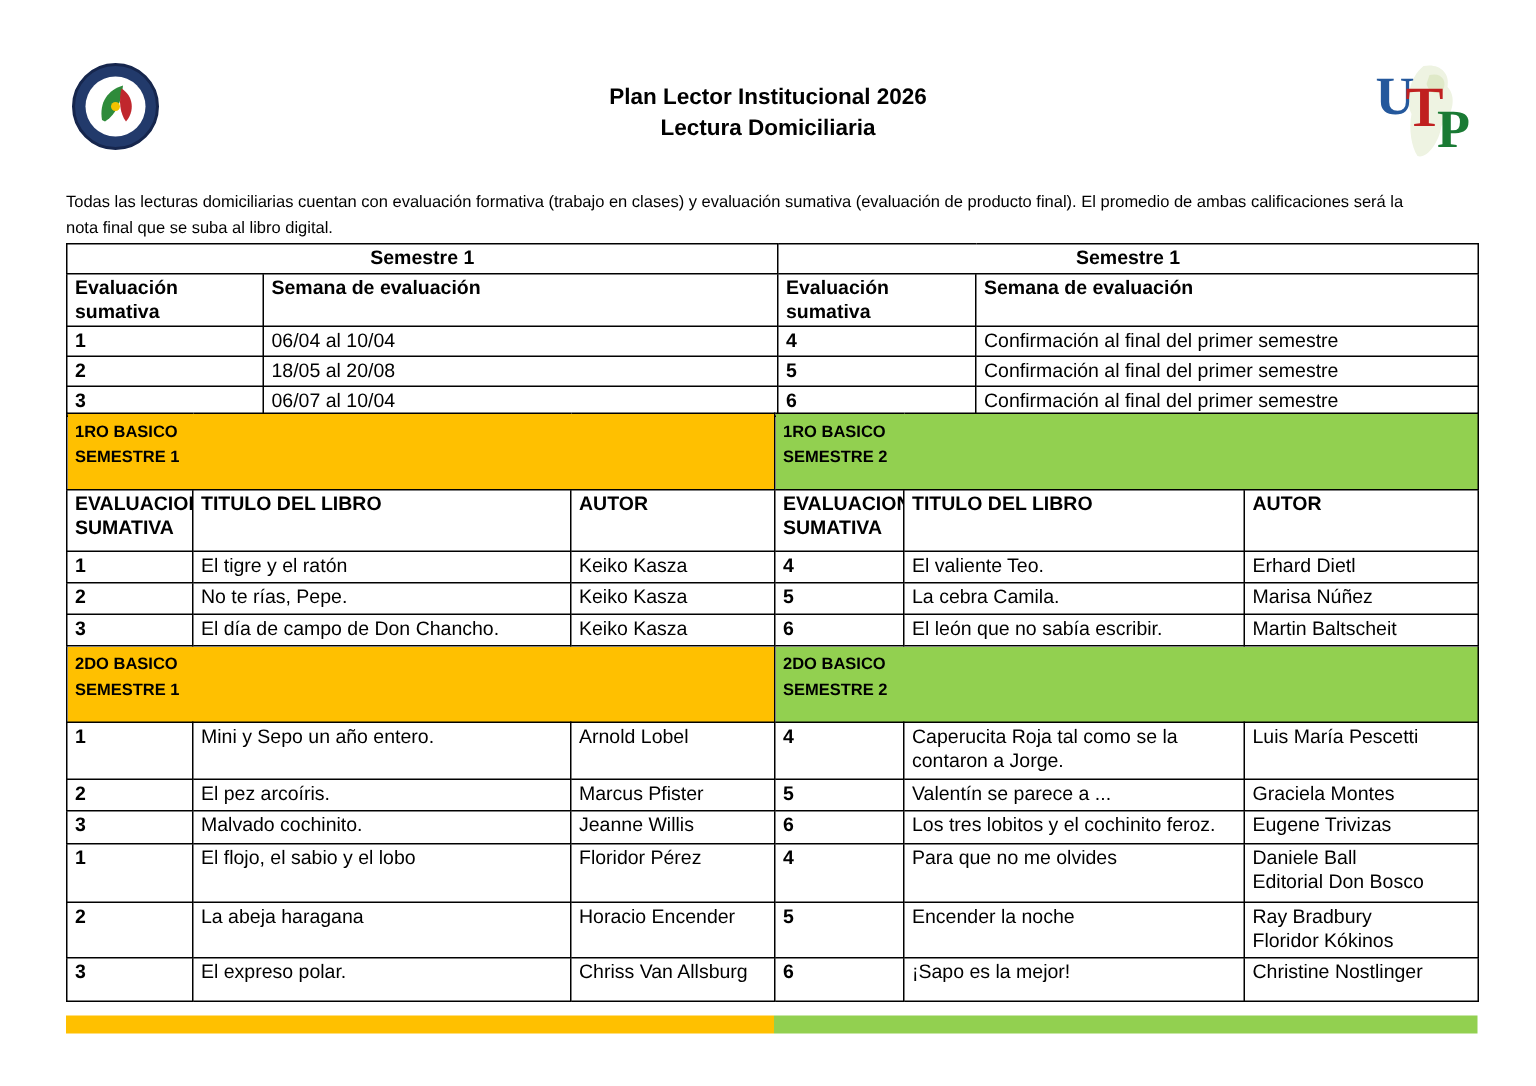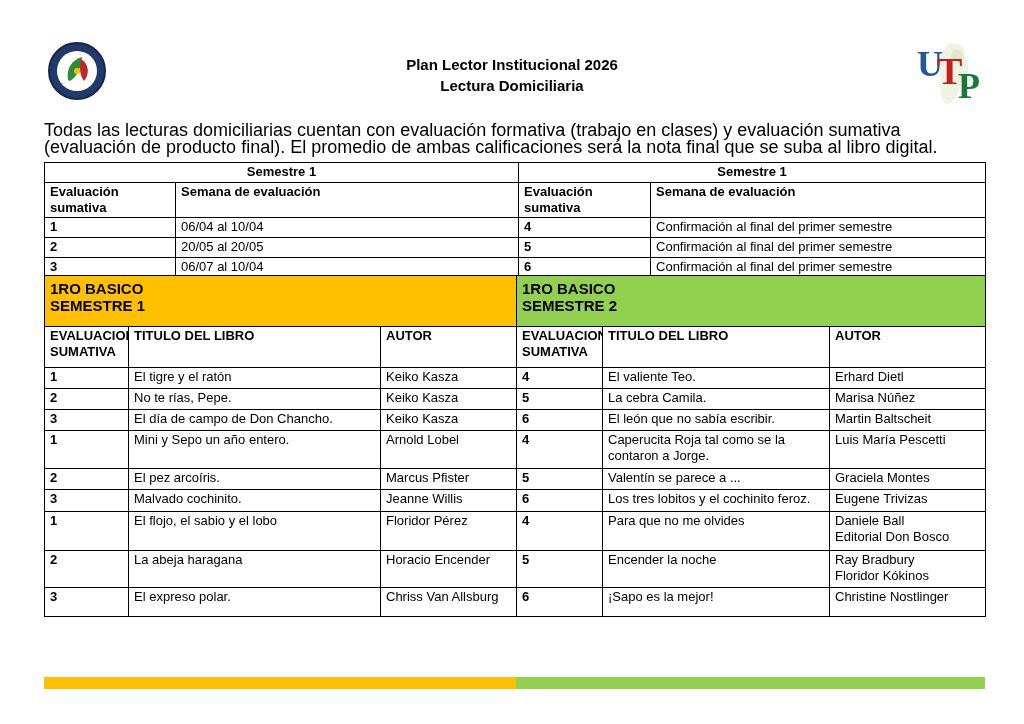--- a/index.html
+++ b/index.html
@@ -6,39 +6,39 @@
   body{width:1024px;height:724px;font-family:"Liberation Sans",sans-serif;color:#000;}
   .page{position:relative;width:1024px;height:724px;overflow:hidden;background:#fff;border-radius:11px;}
 
   
   .titles{position:absolute;left:0;top:54px;width:1024px;text-align:center;}
   .titles .t1,.titles .t2{font-weight:700;font-size:15px;line-height:21px;}
   .logo-school{position:absolute;left:48px;top:42px;width:58px;height:58px;}
   .logo-utp{position:absolute;left:915px;top:40px;width:75px;height:72px;}
 
   
-  .intro{position:absolute;left:44px;top:104px;width:908px;font-size:18px;line-height:17px;}
+  .intro{position:absolute;left:44px;top:116px;width:908px;font-size:11px;line-height:17px;}
 
   
   table{border-collapse:collapse;table-layout:fixed;font-size:13px;}
   td,th{border:1px solid #000;padding:1px 5px;vertical-align:top;text-align:left;line-height:16px;overflow:hidden;}
   th{font-weight:700;}
   .num{font-weight:700;}
   .pre{white-space:pre-line;}
   .center{text-align:center;}
 
   
   .sched{position:absolute;left:44px;top:162px;width:941px;}
   .sched .cap{font-weight:700;height:17px;}
   .sched .hrow th{height:18px;}
   .sched .drow td{height:17px;}
 
   
   .books{position:absolute;left:44px;top:275px;width:941px;}
-  .band{font-weight:700;font-size:15px;white-space:pre-line;padding-top:4px;line-height:17px;}
+  .band{font-weight:700;font-size:11px;white-space:pre-line;padding-top:4px;line-height:17px;}
   .orange{background:var(--orange,#FFC000);}
   .green{background:var(--green,#92D050);}
   .band-row td{height:45px;}
   .colhead-row th{height:38px;}
   .r18 td{height:18px;}
   .r19 td{height:19px;}
   .r35 td{height:35px;}
   .r36 td{height:36px;}
   .r34 td{height:34px;}
   .r26 td{height:26px;}
@@ -100,21 +100,21 @@
         <th>Semana de evaluación</th>
       </tr>
       <tr class="drow">
         <td class="num">1</td>
         <td>06/04 al 10/04</td>
         <td class="num">4</td>
         <td>Confirmación al final del primer semestre</td>
       </tr>
       <tr class="drow">
         <td class="num">2</td>
-        <td>20/05 al 20/05</td>
+        <td>18/05 al 20/08</td>
         <td class="num">5</td>
         <td>Confirmación al final del primer semestre</td>
       </tr>
       <tr class="drow">
         <td class="num">3</td>
         <td>06/07 al 10/04</td>
         <td class="num">6</td>
         <td>Confirmación al final del primer semestre</td>
       </tr>
     </tbody>
@@ -165,20 +165,26 @@
       </tr>
       <tr class="r18">
         <td class="num">3</td>
         <td>El día de campo de Don Chancho.</td>
         <td class="pre">Keiko Kasza</td>
         <td class="num">6</td>
         <td>El león que no sabía escribir.</td>
         <td class="pre">Martin Baltscheit</td>
       </tr>
 
+      <tr class="band-row">
+        <td colspan="3" class="band orange">2DO BASICO
+SEMESTRE 1</td>
+        <td colspan="3" class="band green">2DO BASICO
+SEMESTRE 2</td>
+      </tr>
       <tr class="r35">
         <td class="num">1</td>
         <td>Mini y Sepo un año entero.</td>
         <td class="pre">Arnold Lobel</td>
         <td class="num">4</td>
         <td>Caperucita Roja tal como se la contaron a Jorge.</td>
         <td class="pre">Luis María Pescetti</td>
       </tr>
       <tr class="r18">
         <td class="num">2</td>

